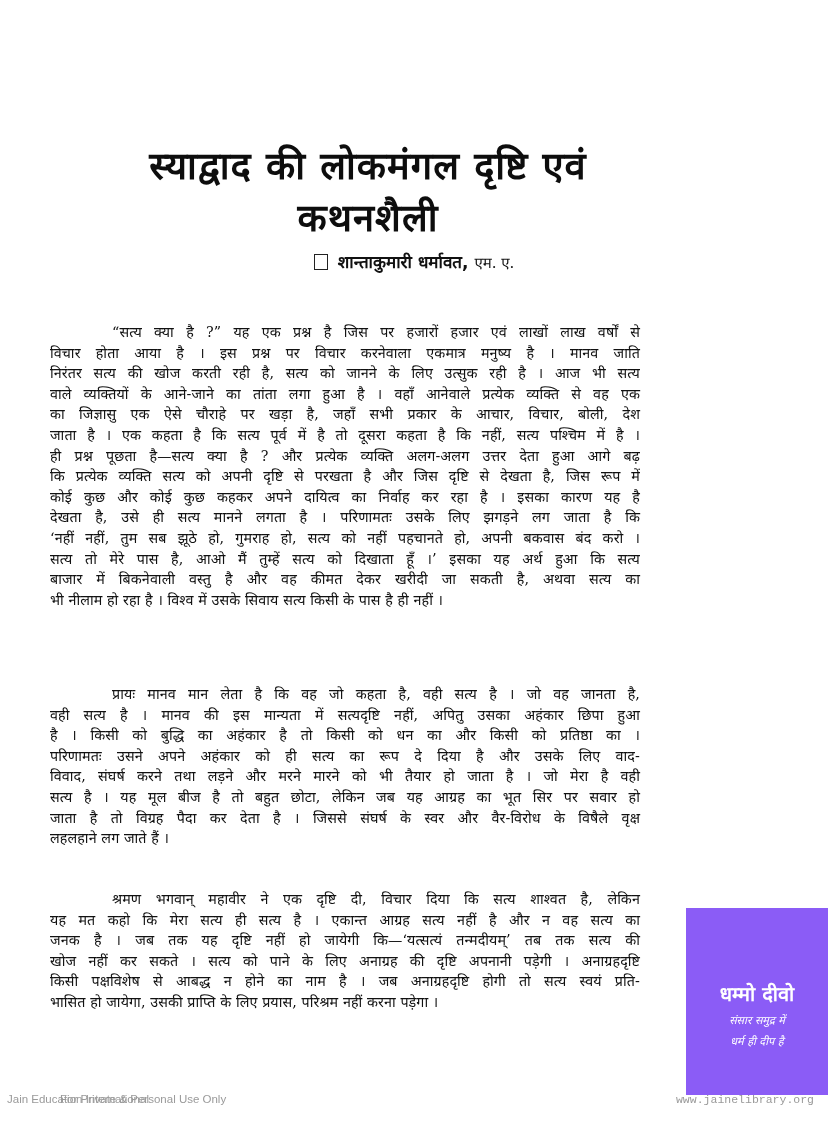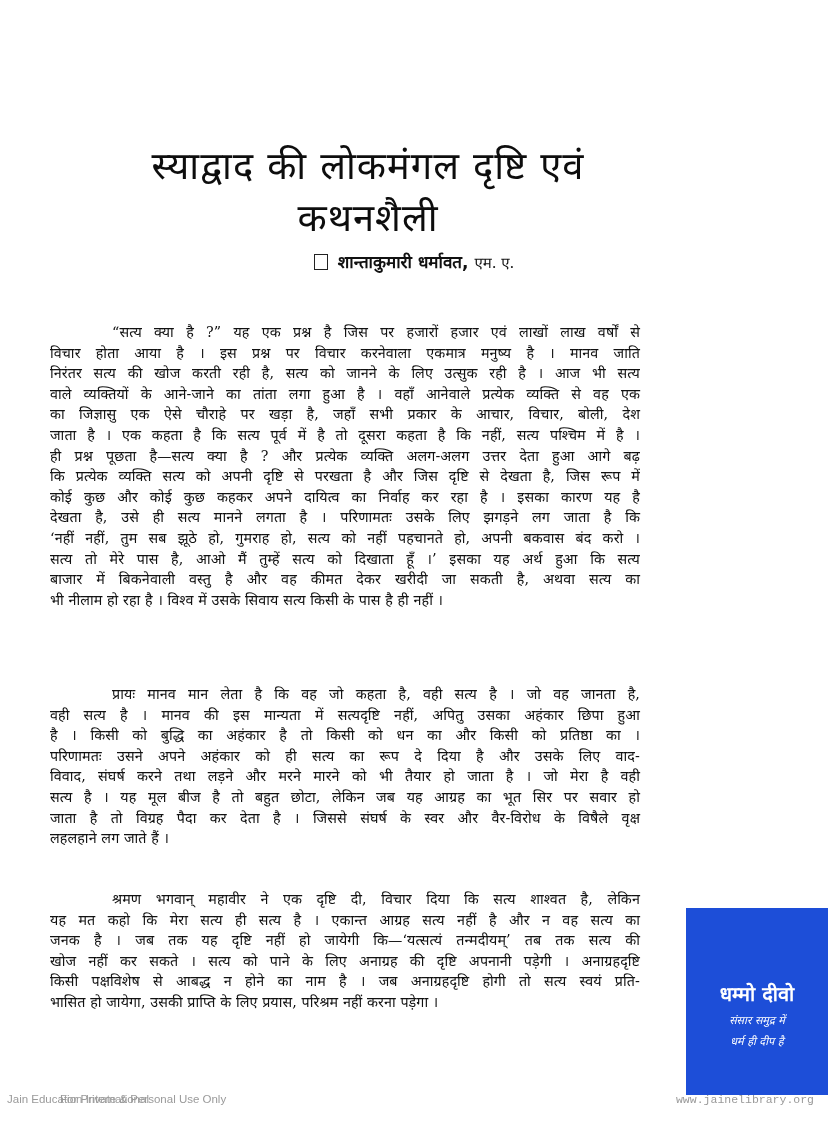--- a/index.html
+++ b/index.html
@@ -2,21 +2,21 @@
 <html><head>
 <meta charset="utf-8">
 <style>
   html, body { margin: 0; padding: 0; }
   body {
     width: 828px; height: 1122px; background: #ffffff; position: relative; overflow: hidden;
     font-family: "DejaVu Serif", "Liberation Serif", serif; color: #111;
   }
   .title {
     position: absolute; left: 0; width: 736px; text-align: center;
-    font-family: "DejaVu Sans", sans-serif; font-weight: normal; color: #0d0d0d;
+    font-family: "DejaVu Sans", sans-serif; font-weight: bold; color: #0d0d0d;
     font-size: 38px; letter-spacing: 1px;
   }
   .title.l1 { top: 138px; }
   .title.l2 { top: 190px; }
   .author {
     position: absolute; top: 250px; left: 0; width: 828px; text-align: center;
     font-size: 17px; font-weight: bold; font-family: "DejaVu Sans", sans-serif;
   }
   .author .box {
     display: inline-block; width: 12px; height: 14px; border: 1.5px solid #222;
@@ -27,21 +27,21 @@
   .line {
     height: 20.6px; line-height: 20.6px; font-size: 14.3px; white-space: nowrap;
     text-align: justify; text-align-last: justify; letter-spacing: 0.1px;
   }
   .line.last { text-align-last: left; }
   .line.first { padding-left: 62px; }
   #p1 { top: 322px; }
   #p2 { top: 684px; }
   #p3 { top: 889px; }
   .plaque {
-    position: absolute; left: 686px; top: 908px; width: 142px; height: 187px; background: #1d4ed8;
+    position: absolute; left: 686px; top: 908px; width: 142px; height: 187px; background: #8b5cf6;
     color: #fff; text-align: center;
   }
   .plaque .big {
     position: absolute; top: 72px; left: 0; width: 142px; font-family: "DejaVu Sans", sans-serif;
     font-weight: bold; font-size: 20px;
   }
   .plaque .small {
     position: absolute; left: 0; width: 142px; font-family: "DejaVu Sans", sans-serif;
     font-weight: normal; font-style: italic; font-size: 11px;
   }

